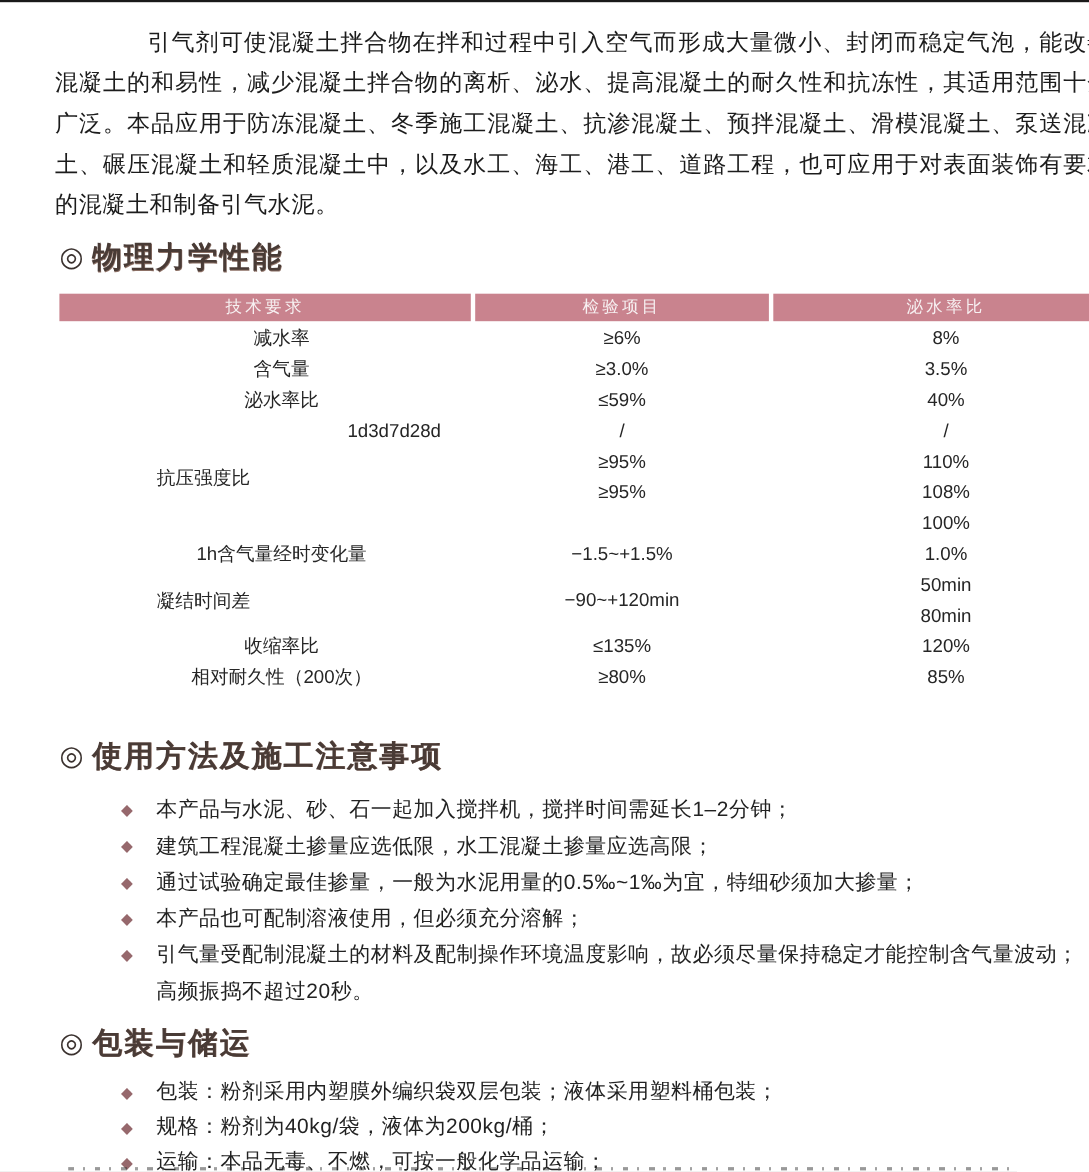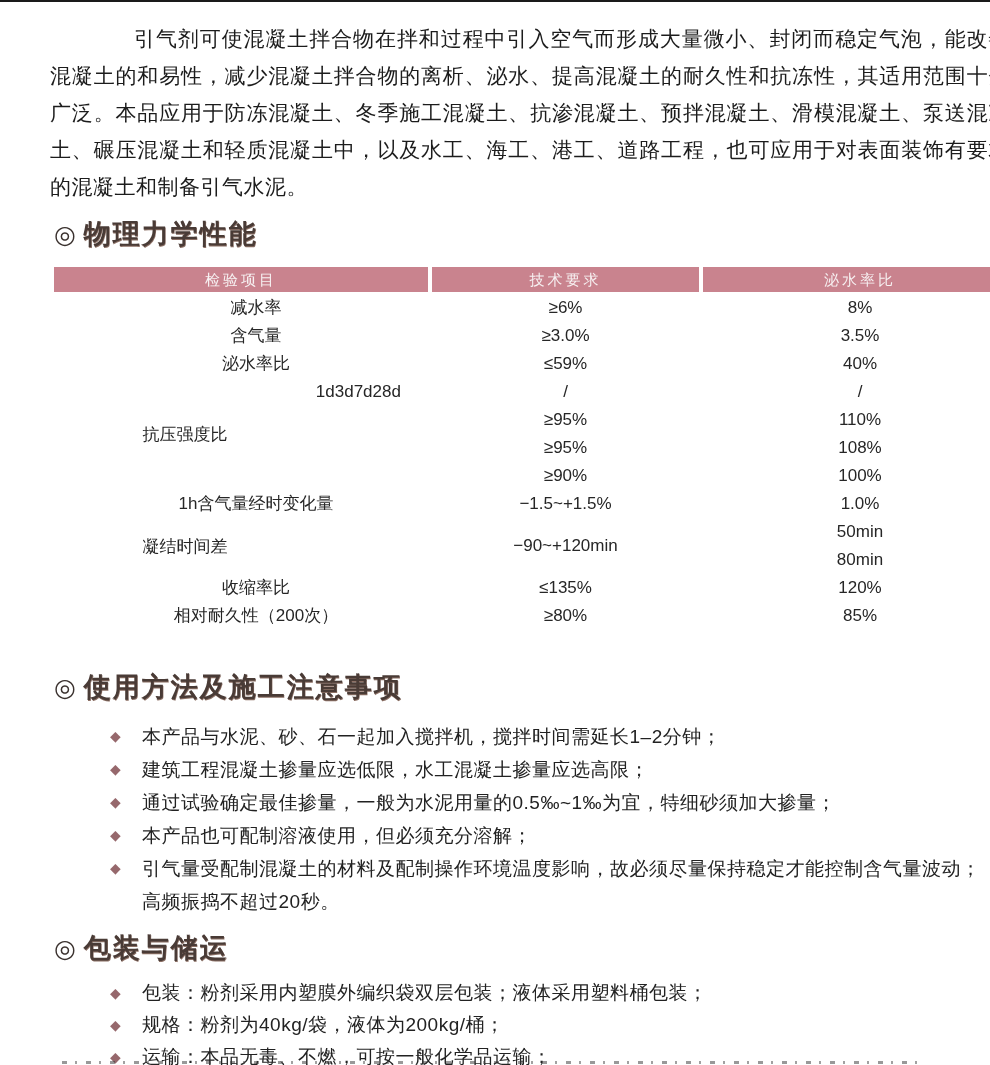--- a/index.html
+++ b/index.html
@@ -71,22 +71,22 @@
 
   <p class="intro">引气剂可使混凝土拌合物在拌和过程中引入空气而形成大量微小、封闭而稳定气泡，能改善混凝土的和易性，减少混凝土拌合物的离析、泌水、提高混凝土的耐久性和抗冻性，其适用范围十分广泛。本品应用于防冻混凝土、冬季施工混凝土、抗渗混凝土、预拌混凝土、滑模混凝土、泵送混凝土、碾压混凝土和轻质混凝土中，以及水工、海工、港工、道路工程，也可应用于对表面装饰有要求的混凝土和制备引气水泥。</p>
 
   <h2 class="section">
     <span class="marker">◎</span>
     <span>物理力学性能</span>
   </h2>
 
   <div class="ptable">
     <div class="thead">
+      <div class="th">技术要求</div>
       <div class="th">检验项目</div>
-      <div class="th">技术要求</div>
       <div class="th">泌水率比</div>
     </div>
 
     <div class="trow simple">
       <div class="td item">减水率</div>
       <div class="td">≥6%</div>
       <div class="td">8%</div>
     </div>
     <div class="trow simple">
       <div class="td item">含气量</div>
@@ -106,21 +106,20 @@
           <div class="gs">1d</div>
           <div class="gs">3d</div>
           <div class="gs">7d</div>
           <div class="gs">28d</div>
         </div>
       </div>
       <div class="td stack">
         <div class="gs">/</div>
         <div class="gs">≥95%</div>
         <div class="gs">≥95%</div>
-        <div class="gs">≥90%</div>
       </div>
       <div class="td stack">
         <div class="gs">/</div>
         <div class="gs">110%</div>
         <div class="gs">108%</div>
         <div class="gs">100%</div>
       </div>
     </div>
 
     <div class="trow simple">

